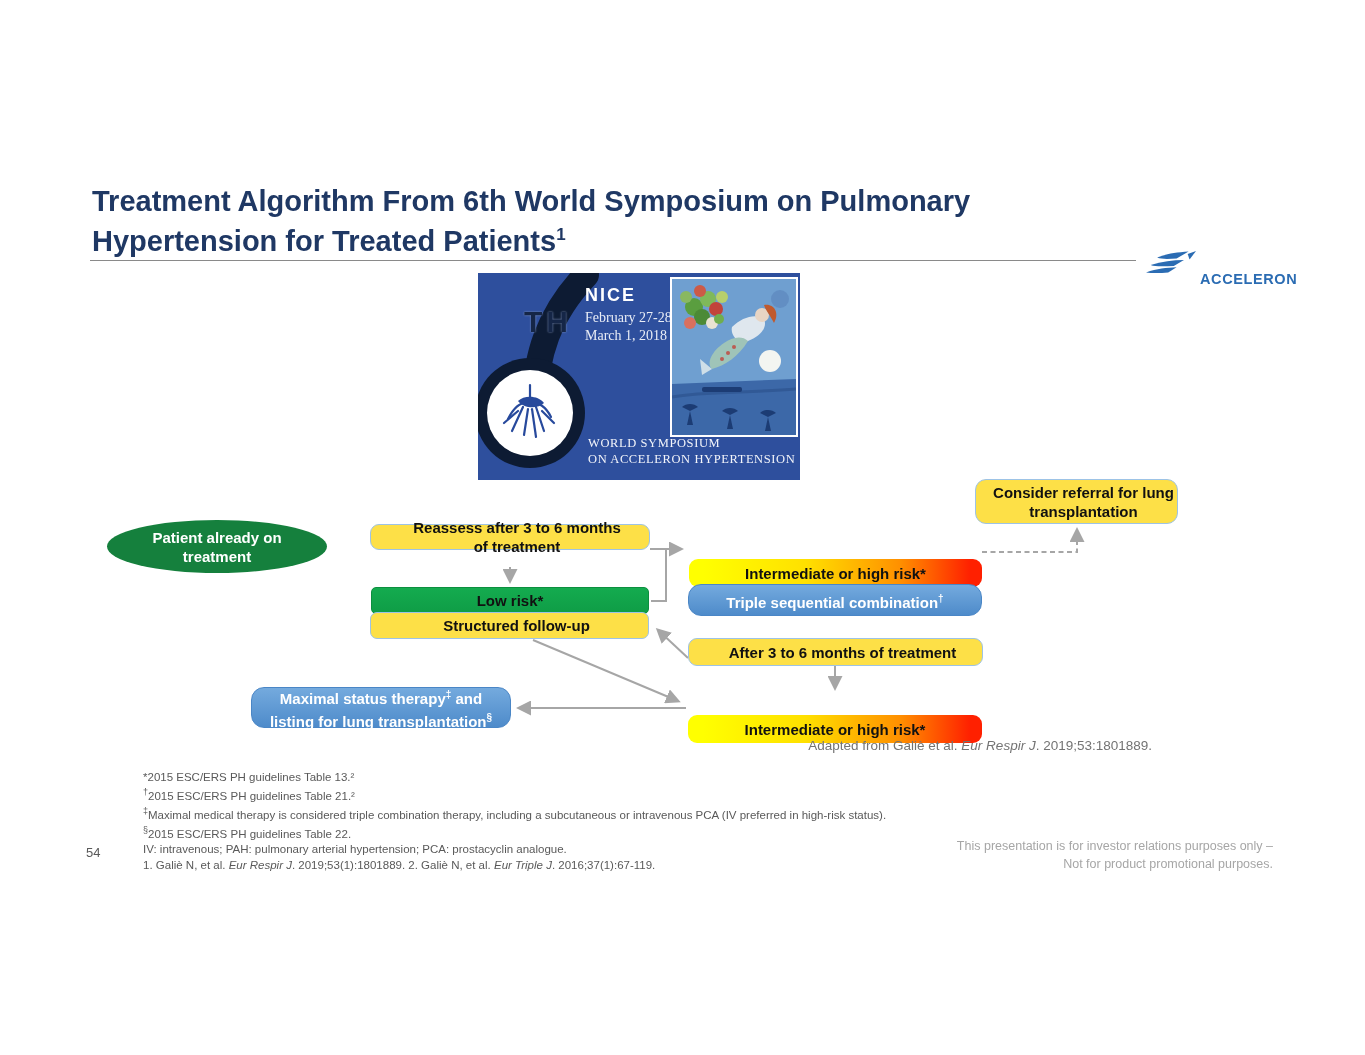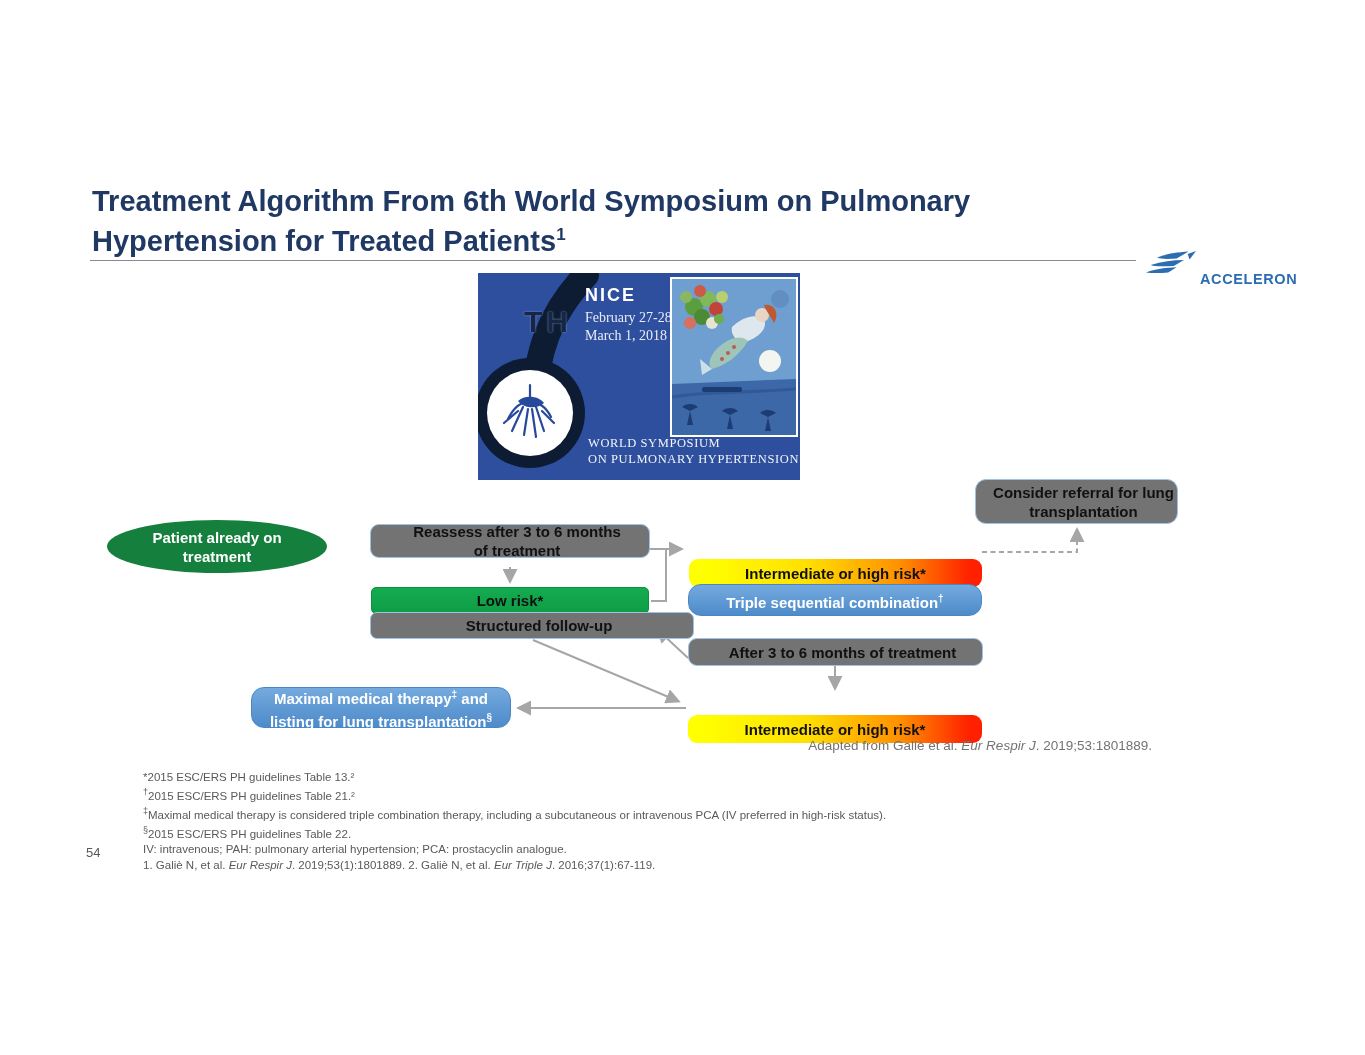--- a/index.html
+++ b/index.html
@@ -26,21 +26,21 @@
   .banner .wsfooter{position:absolute;left:110px;top:162px;color:#f2f4fa;font-size:12.5px;
           line-height:16px;letter-spacing:.6px;font-family:"Liberation Serif",serif;}
   .banner .th{position:absolute;left:46px;top:32px;font-size:30px;font-weight:bold;
           color:#152647;letter-spacing:4px;text-shadow:0 0 2px #8ea0c8;}
   .painting{position:absolute;right:2px;top:4px;width:128px;height:160px;background:#ffffff;
           padding:2px;box-sizing:border-box;}
 
   
   .fc{position:absolute;display:flex;align-items:center;justify-content:center;
       text-align:center;font-weight:bold;font-size:15px;color:#111111;box-sizing:border-box;}
-  .whitebox{background:#737373;border:1.5px solid #9dc3e6;border-radius:9px;line-height:19px;padding-left:14px;}
+  .whitebox{background:#fde047;border:1.5px solid #9dc3e6;border-radius:9px;line-height:19px;padding-left:14px;}
   .greenbox{background:linear-gradient(#14ab4f,#0f9d46);border:1px solid #0c8f3f;border-radius:5px;}
   .riskbox{background:linear-gradient(90deg,#ffff00 5%,#ffe000 40%,#ff9000 72%,#ff2000 96%);
            border-radius:9px;margin-top:21px;}
   .bluebox{background:linear-gradient(#74aade,#4e8bca);border:1px solid #4a86c6;border-radius:13px;
            color:#ffffff;line-height:19px;}
   .ellipse{background:#15803d;border-radius:50%;color:#ffffff;line-height:19px;}
   .fc sup{font-size:10px;}
 
   
   #connectors{position:absolute;left:0;top:0;pointer-events:none;}
@@ -96,21 +96,21 @@
       <path d="M40,128 C46,122 60,122 66,130 C60,136 46,136 40,128 Z" fill="#27499c"></path>
     </svg>
     <div class="th">TH</div>
     <div class="nice">NICE</div>
     <div class="dates">
       <span>February 27-28</span><br>
       <span>March 1, 2018</span>
     </div>
     <div class="wsfooter">
       <span>WORLD SYMPOSIUM</span><br>
-      <span>ON PULMONARY HYPERTENSION</span>
+      <span>ON ACCELERON HYPERTENSION</span>
     </div>
     <div class="painting">
       <svg width="124" height="156" viewBox="0 0 124 156">
         <rect x="0" y="0" width="124" height="156" fill="#6f9fd0"></rect>
         <path d="M0,105 L124,100 L124,156 L0,156 Z" fill="#3c68a8"></path>
         <path d="M0,118 C30,112 80,114 124,110" stroke="#2c528f" stroke-width="3" fill="none" opacity=".7"></path>
         <circle cx="98" cy="82" r="11" fill="#f3f5f1"></circle>
         <circle cx="108" cy="20" r="9" fill="#5c88bd" opacity=".7"></circle>
 
         <g>
@@ -165,29 +165,29 @@
       <path d="M835,666 L835,688" marker-end="url(#arr)"></path>
       <path d="M533,640 L678,701" marker-end="url(#arr)"></path>
       <path d="M686,708 L519,708" marker-end="url(#arr)"></path>
     </g>
   </svg>
 
   <div class="fc ellipse" style="left:107px;top:520px;width:220px;height:53px;">
     <span><span>Patient already on</span><br><span>treatment</span></span>
   </div>
 
-  <div class="fc whitebox" style="left:370px;top:524px;width:280px;height:34px;">
+  <div class="fc whitebox" style="left:370px;top:524px;width:280px;height:26px;">
     <span><span>Reassess after 3 to 6 months</span><br><span>of treatment</span></span>
   </div>
 
   <div class="fc greenbox" style="left:371px;top:587px;width:278px;height:27px;">
     <span>Low risk*</span>
   </div>
 
-  <div class="fc whitebox" style="left:370px;top:612px;width:324px;height:27px;border-radius:7px;">
+  <div class="fc whitebox" style="left:370px;top:612px;width:279px;height:27px;border-radius:7px;">
     <span>Structured follow-up</span>
   </div>
 
   <div class="fc riskbox" style="left:689px;top:538px;width:293px;height:28px;">
     <span>Intermediate or high risk*</span>
   </div>
 
   <div class="fc bluebox" style="left:688px;top:584px;width:294px;height:32px;">
     <span><span>Triple sequential combination</span><sup>†</sup></span>
   </div>
@@ -195,21 +195,21 @@
   <div class="fc whitebox" style="left:688px;top:638px;width:295px;height:28px;">
     <span>After 3 to 6 months of treatment</span>
   </div>
 
   <div class="fc whitebox" style="left:975px;top:479px;width:203px;height:45px;border-radius:11px;">
     <span><span>Consider referral for lung</span><br><span>transplantation</span></span>
   </div>
 
   <div class="fc bluebox" style="left:251px;top:687px;width:260px;height:41px;">
     <span>
-      <span>Maximal medical therapy</span><sup>‡</sup><span> and</span><br>
+      <span>Maximal status therapy</span><sup>‡</sup><span> and</span><br>
       <span>listing for lung transplantation</span><sup>§</sup>
     </span>
   </div>
 
   <div class="fc riskbox" style="left:688px;top:694px;width:294px;height:28px;">
     <span>Intermediate or high risk*</span>
   </div>
 
   <div class="attribution">
     <span>Adapted from Galiè et al. </span><i>Eur Respir J</i><span>. 2019;53:1801889.</span>
@@ -221,14 +221,18 @@
     <div><span class="mark-sup">‡</span><span>Maximal medical therapy is considered triple combination therapy, including a subcutaneous or intravenous PCA (IV preferred in high-risk status).</span></div>
     <div><span class="mark-sup">§</span><span>2015 ESC/ERS PH guidelines Table 22.</span></div>
     <div>IV: intravenous; PAH: pulmonary arterial hypertension; PCA: prostacyclin analogue.</div>
     <div>
       <span>1. Galiè N, et al. </span><i>Eur Respir J</i><span>. 2019;53(1):1801889. 2. Galiè N, et al. </span><i>Eur Triple J</i><span>. 2016;37(1):67-119.</span>
     </div>
   </div>
 
   <div class="pagenum">54</div>
 
+  <div class="disclaimer">
+    <span>This presentation is for investor relations purposes only –</span><br>
+    <span>Not for product promotional purposes.</span>
+  </div>
 
 </div>
 
 </body></html>

